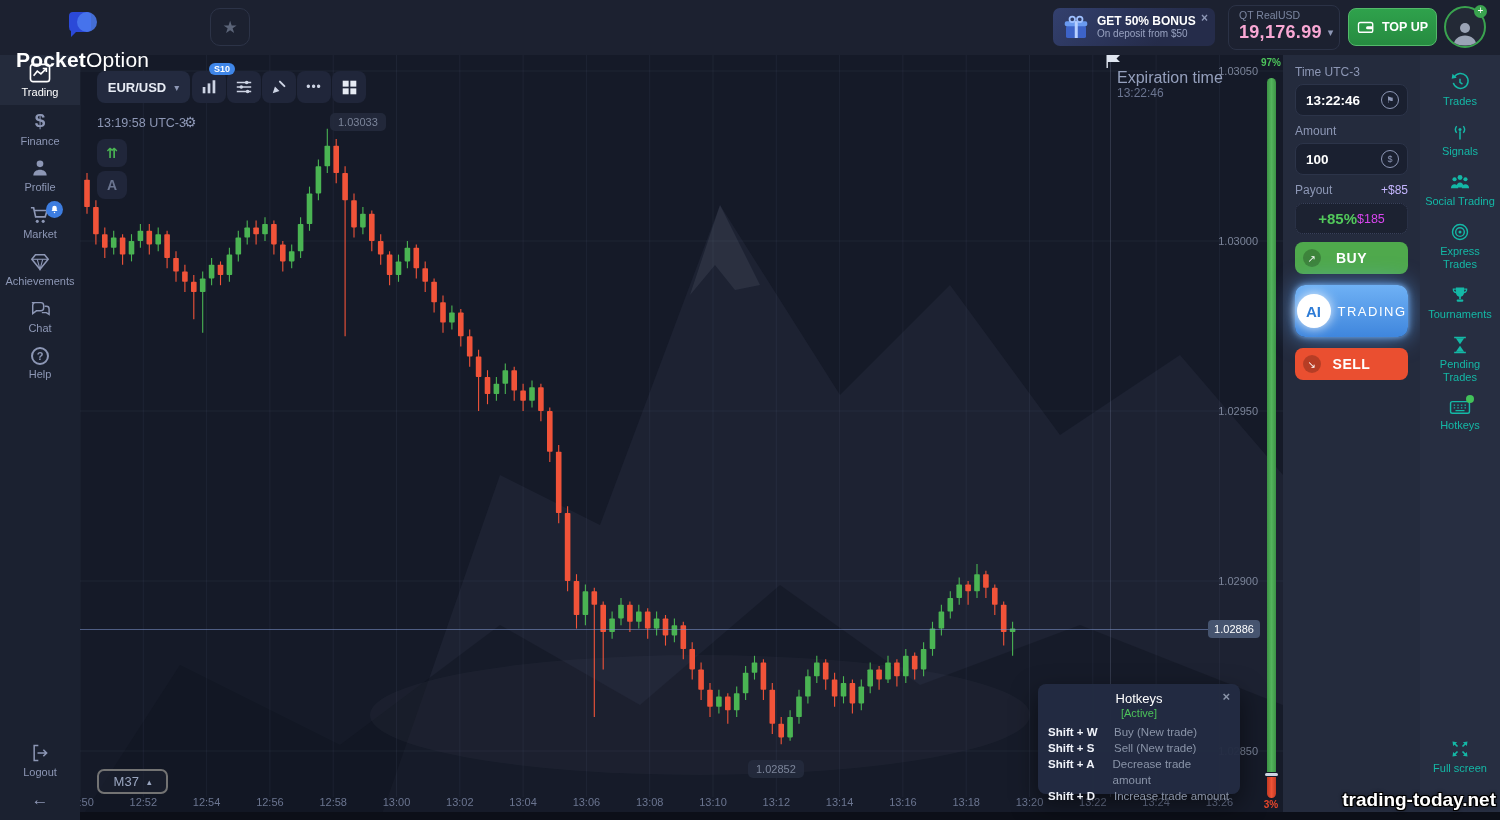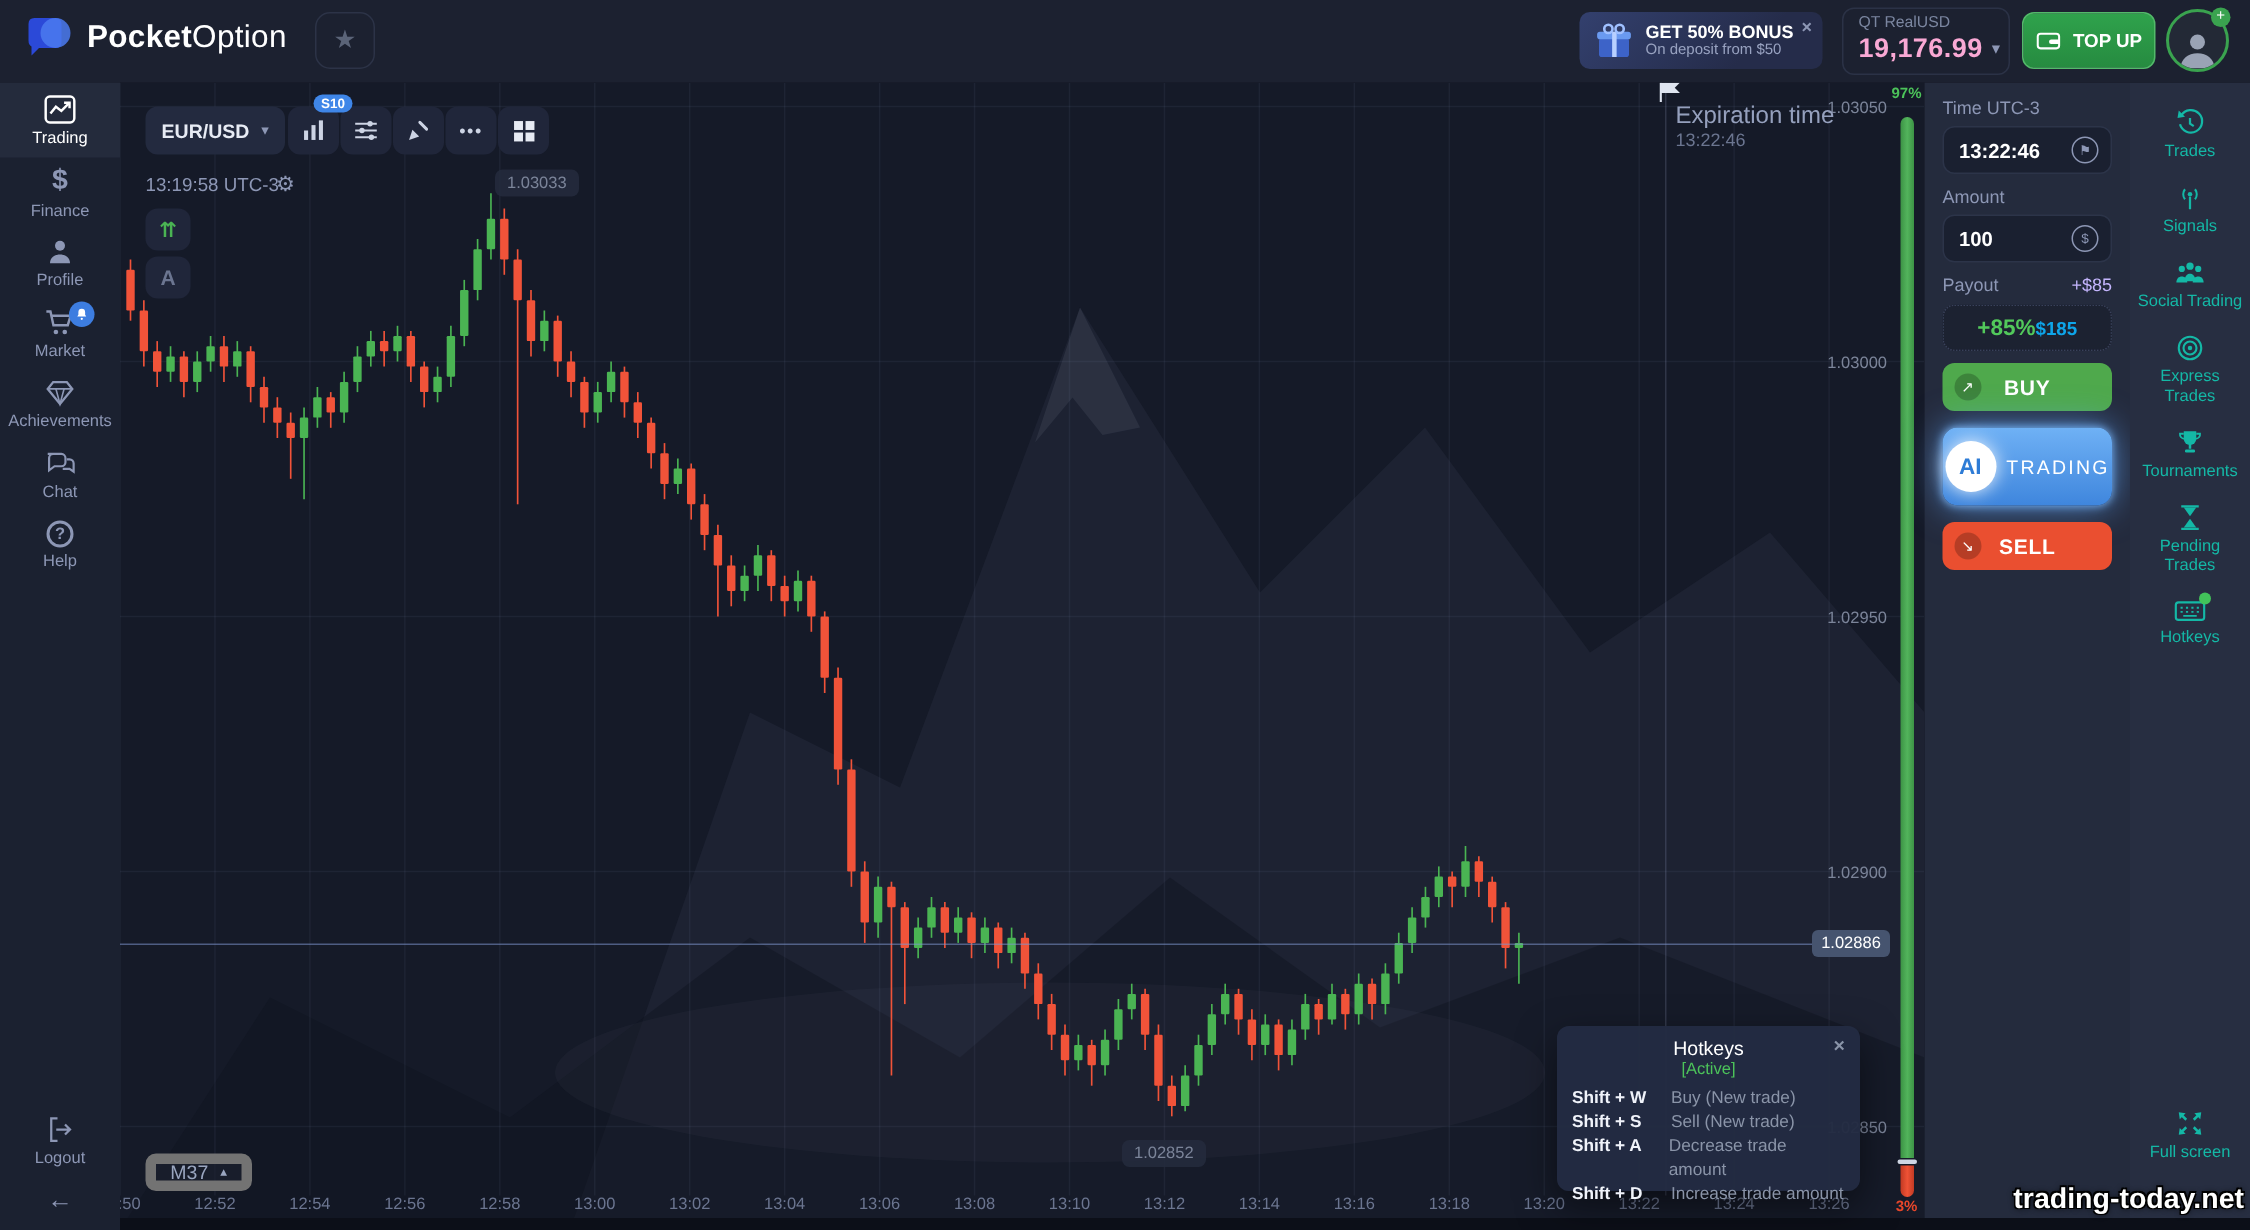--- a/index.html
+++ b/index.html
@@ -2,21 +2,21 @@
 <html><head>
 <meta charset="utf-8">
 <style>
   * { margin:0; padding:0; box-sizing:border-box; }
   html,body { width:1500px; height:820px; overflow:hidden; background:#10141f;
     font-family:"Liberation Sans","DejaVu Sans",sans-serif; }
   .app { position:relative; width:1500px; height:820px; }
 
   
   .navbar { position:absolute; left:0; top:0; width:1500px; height:55px; background:#1c2130; z-index:6; }
-  .brand { position:absolute; left:16px; top:10px; display:flex; align-items:center; gap:8px; }
+  .brand { position:absolute; left:16px; top:10px; display:flex; align-items:center; gap:8px;flex-direction:column; }
   .brand-text { font-size:21px; color:#fff; letter-spacing:.2px; }
   .brand-text b { font-weight:800; }
   .star-btn { position:absolute; left:210px; top:8px; width:40px; height:38px; border-radius:10px;
     border:1px solid #2c3347; color:#5b6478; font-size:17px; display:flex; align-items:center; justify-content:center; }
   .bonus { position:absolute; left:1053px; top:8px; width:162px; height:38px; border-radius:7px;
     background:linear-gradient(135deg,#33406e 0%,#252c4a 70%); padding:4px 22px 4px 44px; }
   .bonus-title { font-size:12px; font-weight:bold; color:#fff; margin-top:2px; white-space:nowrap; }
   .bonus-sub { font-size:10px; color:#98a2c0; white-space:nowrap; }
   .bonus-close { position:absolute; right:7px; top:3px; color:#8d97b5; font-size:12px; font-weight:bold; }
   .gift { position:absolute; left:8px; top:5px; }
@@ -71,21 +71,21 @@
   .symbol-btn .caret { color:#8d97b5; font-size:10px; }
   .icon-btn { width:34px; color:#cdd4e4; }
   .s10-badge { position:absolute; left:129px; top:8px; background:#3f86e8; color:#fff; font-size:9px;
     font-weight:bold; padding:1px 5px; border-radius:8px; z-index:2; }
   .chart-clock { position:absolute; left:17px; top:61px; font-size:12.5px; color:#8d97b5; }
   .gear-ic { position:absolute; left:104px; top:59px; color:#8d97b5; font-size:14px; }
   .mini-btn { position:absolute; left:17px; width:30px; height:28px; background:#20263a; border-radius:8px;
     display:flex; align-items:center; justify-content:center; font-size:14px; }
   .btn-dblup { top:84px; color:#4ab453; font-weight:bold; }
   .btn-letterA { top:116px; color:#6b7590; font-weight:bold; }
-  .interval-btn { position:absolute; left:17px; top:714px; width:71px; height:25px; border:7px solid #737373;
+  .interval-btn { position:absolute; left:17px; top:714px; width:71px; height:25px; border:2px solid #737373;
     border-radius:7px; display:flex; align-items:center; justify-content:center; gap:8px;
     color:#9aa6c0; font-size:13px; background:rgba(28,33,48,.6); }
   .interval-btn .caret { font-size:9px; }
 
   
   .sent-up-label { position:absolute; left:1180px; top:2px; width:22px; text-align:center; font-size:10px;
     font-weight:bold; color:#4cc35a; }
   .sent-bar { position:absolute; left:1187px; top:23px; width:9px; height:719px; }
   .sent-green { width:9px; background:linear-gradient(90deg,#3c9345,#53b45c,#3c9345); border-radius:5px 5px 0 0; }
   .sent-cap { width:13px; margin-left:-2px; height:3px; background:#cfd6e4; border-radius:2px; margin-top:1px; }
@@ -111,21 +111,21 @@
   .tp-input { position:relative; height:32px; background:#1a2030; border:1px solid #2c3449; border-radius:8px;
     display:flex; align-items:center; padding:0 10px; margin-bottom:8px; }
   .tp-input .val { color:#fff; font-weight:bold; font-size:13.5px; }
   .tp-circle { position:absolute; right:8px; top:6px; width:18px; height:18px; border-radius:50%;
     border:1.5px solid #8d97b5; color:#8d97b5; font-size:9px; display:flex; align-items:center; justify-content:center; }
   .payout-row { display:flex; justify-content:space-between; font-size:12px; margin:4px 0 6px 0; }
   .payout-row .r { color:#c4b5fd; }
   .payout-box { height:31px; border:1px dotted #39415a; border-radius:8px; background:rgba(13,17,28,.35);
     display:flex; align-items:center; justify-content:center; padding:0 10px; margin-bottom:8px; }
   .payout-pct { color:#52c95b; font-weight:bold; font-size:15px; }
-  .payout-total { color:#0ea5e9; font-size:12.5px;font-weight:bold; }
+  .payout-total { color:#d946ef; font-size:12.5px; }
   .buy-btn,.sell-btn { position:relative; height:32px; border-radius:8px; display:flex; align-items:center;
     justify-content:center; color:#fff; font-weight:bold; font-size:14px; letter-spacing:.5px; }
   .buy-btn { background:#4fa94c; margin-bottom:11px; }
   .sell-btn { background:#ea4f30; }
   .trade-arrow { position:absolute; left:8px; top:7px; width:18px; height:18px; border-radius:50%;
     background:rgba(0,0,0,.22); font-size:10px; display:flex; align-items:center; justify-content:center; font-weight:normal; }
   .ai-btn { position:relative; height:52px; border-radius:10px; margin-bottom:11px;
     background:linear-gradient(180deg,#6fb1f5,#3f86dd);
     box-shadow:0 0 24px rgba(100,170,255,.75), 0 0 6px rgba(130,190,255,.9);
     display:flex; align-items:center; justify-content:center; gap:7px; }

